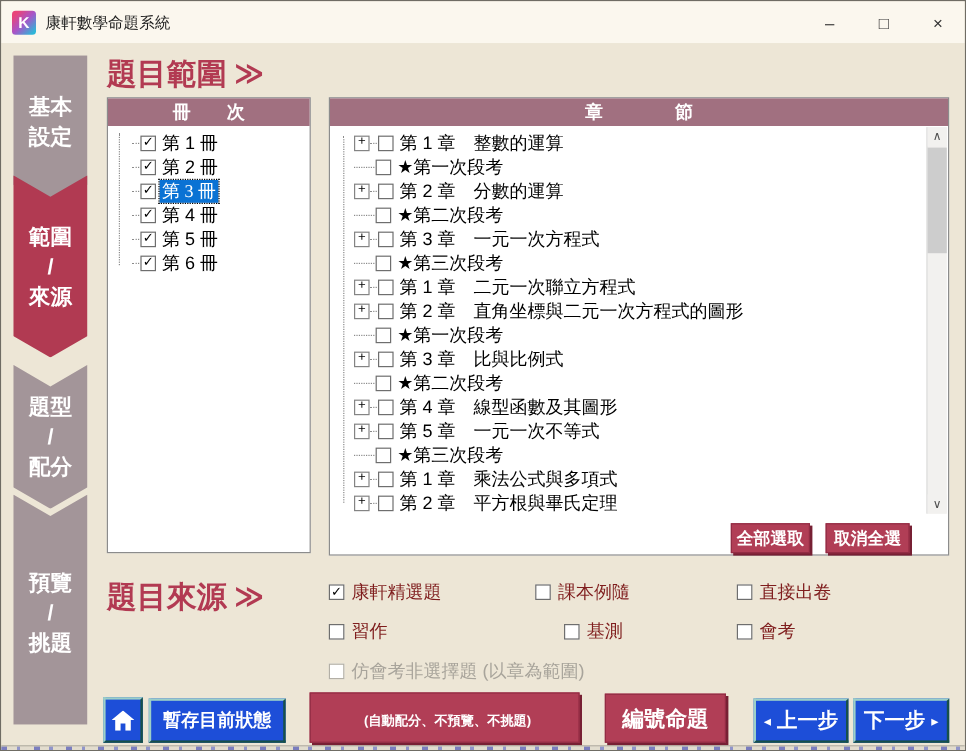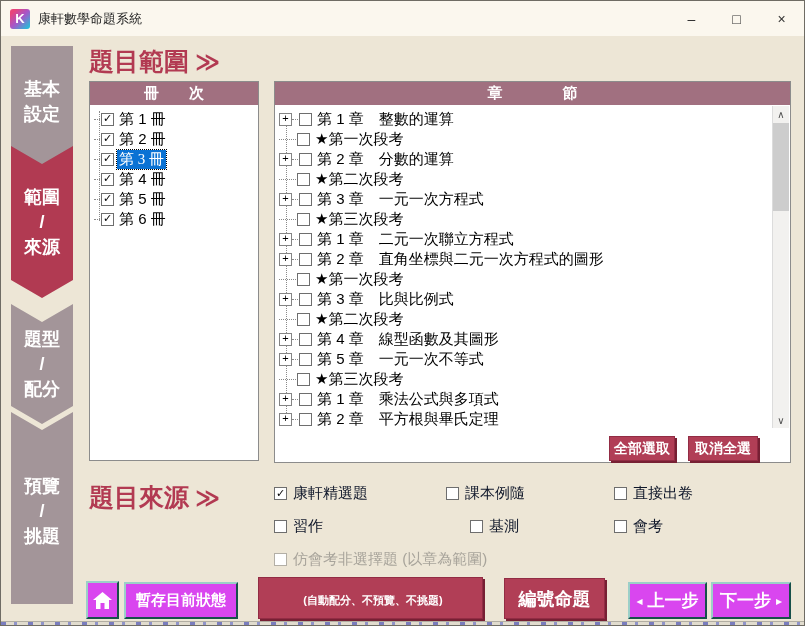--- a/index.html
+++ b/index.html
@@ -25,45 +25,45 @@
   #scope-title{left:88px;top:9px;}
   #source-title{left:88px;top:445px;}
   .dbl-chev{font-size:24px;font-weight:bold;}
   
   .panel{position:absolute;background:#fff;border:1px solid #8c8c8c;box-sizing:border-box;}
   #volume-panel{left:88px;top:45px;width:170px;height:380px;}
   #chapter-panel{left:273px;top:45px;width:517px;height:382px;}
   .panel-header{height:23px;background:#a17080;color:#fff;font-weight:bold;font-size:15px;display:flex;align-items:center;justify-content:center;white-space:pre;}
   
   .tree-body{position:relative;padding-top:4px;}
-  .tree-row{display:flex;align-items:center;height:20px;padding-left:4px;font-size:15px;color:#000;position:relative;}
+  .tree-row{display:flex;align-items:center;height:20px;padding-left:20px;font-size:15px;color:#000;position:relative;}
   .rail{position:absolute;border-left:1px dotted #8a8a8a;width:0;}
   #volume-rail{left:9px;top:6px;height:110px;}
   #chapter-rail{left:11px;top:8px;height:306px;}
   .stub{width:6px;height:0;border-top:1px dotted #8a8a8a;margin-right:1px;}
   .stub-wide{width:17px;height:0;border-top:1px dotted #8a8a8a;margin-right:1px;}
   .cb{width:13px;height:13px;border:1px solid #6e6e6e;background:#fff;display:inline-flex;align-items:center;justify-content:center;box-sizing:border-box;flex:none;}
   .cb.checked::after{content:"✓";font-size:11px;font-weight:bold;color:#000;margin-top:-1px;}
   .exp{width:13px;height:13px;border:1px solid #848484;background:#fff;display:inline-flex;align-items:center;justify-content:center;box-sizing:border-box;flex:none;font-size:11px;line-height:1;color:#000;}
   .exp::after{content:"+";margin-top:-2px;}
   .row-label{margin-left:5px;white-space:pre;}
   .row-label.selected{background:#0a72d4;color:#fff;outline:1px dotted #000;padding:0 2px;margin-left:3px;font-family:Liberation Serif, serif;}
   
   #chapter-tree{position:absolute;left:0;top:23px;width:498px;height:324px;overflow:hidden;}
   .scrollbar{position:absolute;right:1px;top:24px;width:16px;height:322px;background:#f2f1ef;border-left:1px solid #dcdcdc;}
   .scroll-arrow{height:16px;display:flex;align-items:center;justify-content:center;font-size:10px;color:#505050;background:#f2f1ef;}
   .scroll-thumb{position:absolute;left:0;top:17px;width:16px;height:88px;background:#cdcdcd;}
   .scroll-arrow.down{position:absolute;bottom:0;width:100%;}
   
   .btn-red{background:#b13e56;color:#fff;font-weight:bold;border:1px solid #922c44;box-shadow:2px 2px 0 #772034;display:flex;align-items:center;justify-content:center;box-sizing:border-box;}
-  .btn-teal{background:#d946ef;color:#fff;font-weight:bold;border-top:2px solid #9ccfc8;border-left:2px solid #9ccfc8;border-right:2px solid #17504a;border-bottom:2px solid #17504a;display:flex;align-items:center;justify-content:center;box-sizing:border-box;}
+  .btn-teal{background:#1d4ed8;color:#fff;font-weight:bold;border-top:2px solid #9ccfc8;border-left:2px solid #9ccfc8;border-right:2px solid #17504a;border-bottom:2px solid #17504a;display:flex;align-items:center;justify-content:center;box-sizing:border-box;}
   #select-all{position:absolute;left:334px;top:354px;width:66px;height:25px;font-size:14px;}
   #deselect-all{position:absolute;left:413px;top:354px;width:70px;height:25px;font-size:14px;}
   
-  .src-opt{position:absolute;display:flex;align-items:center;font-size:15px;color:#0f172a;}
+  .src-opt{position:absolute;display:flex;align-items:center;font-size:15px;color:#7f1d1d;}
   .src-opt .row-label{margin-left:6px;}
   .opt-0{left:273px;top:448px;}
   .opt-1{left:445px;top:448px;}
   .opt-2{left:613px;top:448px;}
   .opt-3{left:273px;top:481px;}
   .opt-4{left:469px;top:481px;}
   .opt-5{left:613px;top:481px;}
   #disabled-opt{left:273px;top:514px;color:#a8a49b;}
   #disabled-opt .cb{border-color:#b3afa6;}
   

